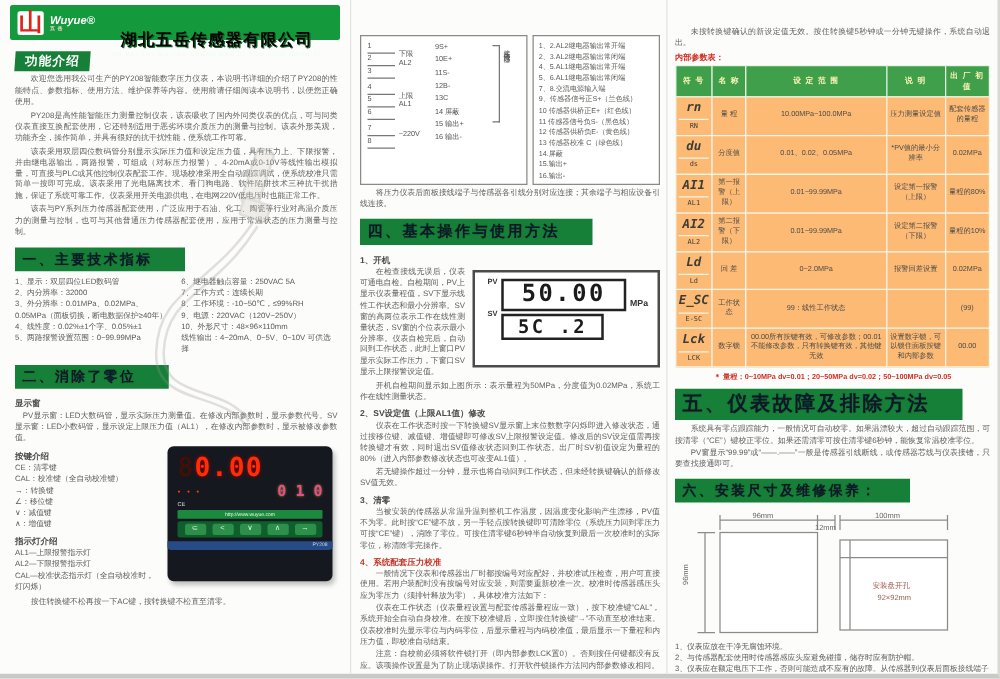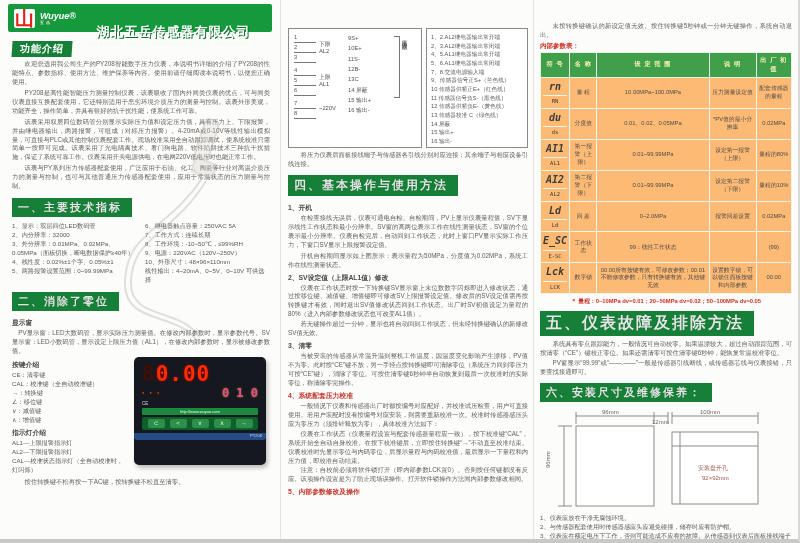--- a/index.html
+++ b/index.html
@@ -10,32 +10,32 @@
   .foldline { position:absolute; top:0; bottom:0; width:1px; background:#e3e3df; }
 
   
   #hdr { position:absolute; left:8px; top:4px; width:264px; height:28px; background:#149a3c;
          border-radius:2px; display:flex; align-items:center; padding:0 6px; gap:5px; }
   .logo-mk { color:#e02218; font-weight:bold; font-size:19px; line-height:1; background:#fff;
              padding:0 1px; border-radius:2px; }
   .logo-word { color:#fff; font-size:9px; font-style:italic; font-weight:bold; line-height:1; }
   .logo-word .sub { display:block; color:#ffd9d4; font-size:4px; letter-spacing:2px; font-style:normal; }
   .co-wrap { flex:1; text-align:center; }
-  .co-cn { color:#ffffff; font-weight:bold; font-size:13px; letter-spacing:1px;
+  .co-cn { color:#000000; font-weight:bold; font-size:13px; letter-spacing:1px;
            text-shadow:1px 1px 0 #0d6e29; white-space:nowrap;margin-top:32px; }
   .co-py { color:#eaffe9; font-size:4.5px; letter-spacing:1px; white-space:nowrap; }
 
   
   .col { position:absolute; }
   #col1 { left:12px; top:36px; width:258px; }
   #col2 { left:288px; top:28px; width:240px; }
   #col3 { left:540px; top:22px; width:252px; }
 
-  .banner { background:#168038; color:#e5e5e5; font-weight:bold; display:inline-block;
-            padding:2px 10px 2px 6px; font-size:11px; letter-spacing:2px;
+  .banner { background:#168038; color:#0f172a; font-weight:bold; display:inline-block;
+            padding:2px 26px 2px 6px; font-size:11px; letter-spacing:2px;
             text-shadow:0 0 1px #0a5c24; margin:5px 0 4px 0; }
   .badge { background:#168038; color:#fff; font-weight:bold; display:inline-block;
            padding:1px 8px; font-size:10px; letter-spacing:1px; transform:skewX(-4deg);
            margin:5px 0 3px 0; }
   .para { font-size:6.3px; color:#60605e; line-height:1.42; text-align:justify;
           text-indent:2em; margin-bottom:2px; }
   .tight { margin-bottom:1px; }
   .subhead { font-size:6.8px; font-weight:bold; color:#4a4a48; margin:3px 0 1px 0; }
   .subhead.red { color:#c4372b; }
   .li { font-size:6.2px; color:#5b5b59; line-height:1.45; }
@@ -286,20 +286,31 @@
           <div class="li">14.屏蔽</div>
           <div class="li">15.输出+</div>
           <div class="li">16.输出-</div>
         </div>
     </div>
     <div class="para tight" id="wirecap" style="text-indent:2em">将压力仪表后面板接线端子与传感器各引线分别对应连接；其余端子与相应设备引线连接。</div>
 
     <div class="banner" style="font-size:12px">四、基本操作与使用方法</div>
 
     <div class="subhead">1、开机</div>
+    <div id="disp">
+      <div class="drow">
+        <span class="lab">PV</span>
+        <span class="dbox pv">50.00</span>
+        <span class="unit">MPa</span>
+      </div>
+      <div class="drow">
+        <span class="lab">SV</span>
+        <span class="dbox sv">5C .2</span>
+      </div>
+    </div>
     <div class="para">在检查接线无误后，仪表可通电自检。自检期间，PV上显示仪表量程值，SV下显示线性工作状态和最小分辨率。SV窗的高两位表示工作在线性测量状态，SV窗的个位表示最小分辨率。仪表自检完后，自动回到工作状态，此时上窗口PV显示实际工作压力，下窗口SV显示上限报警设定值。</div>
     <div class="para clear">开机自检期间显示如上图所示：表示量程为50MPa，分度值为0.02MPa，系统工作在线性测量状态。</div>
 
     <div id="opblocks">
         <div class="subhead">2、SV设定值（上限AL1值）修改</div>
         <div class="para tight">仪表在工作状态时按一下转换键SV显示窗上末位数数字闪烁即进入修改状态，通过按移位键、减值键、增值键即可修改SV上限报警设定值。修改后的SV设定值需再按转换键才有效，同时退出SV值修改状态回到工作状态。出厂时SV初值设定为量程的80%（进入内部参数修改状态也可改变AL1值）。</div>
         <div class="para tight">若无键操作超过一分钟，显示也将自动回到工作状态，但未经转换键确认的新修改SV值无效。</div>
         <div class="subhead">3、清零</div>
         <div class="para tight">当被安装的传感器从常温升温到整机工作温度，因温度变化影响产生漂移，PV值不为零。此时按“CE”键不放，另一手轻点按转换键即可清除零位（系统压力回到零压力可按“CE”键），消除了零位。可按住清零键6秒钟半自动恢复到最后一次校准时的实际零位，称清除零完操作。</div>
         <div class="subhead red">4、系统配套压力校准</div>

